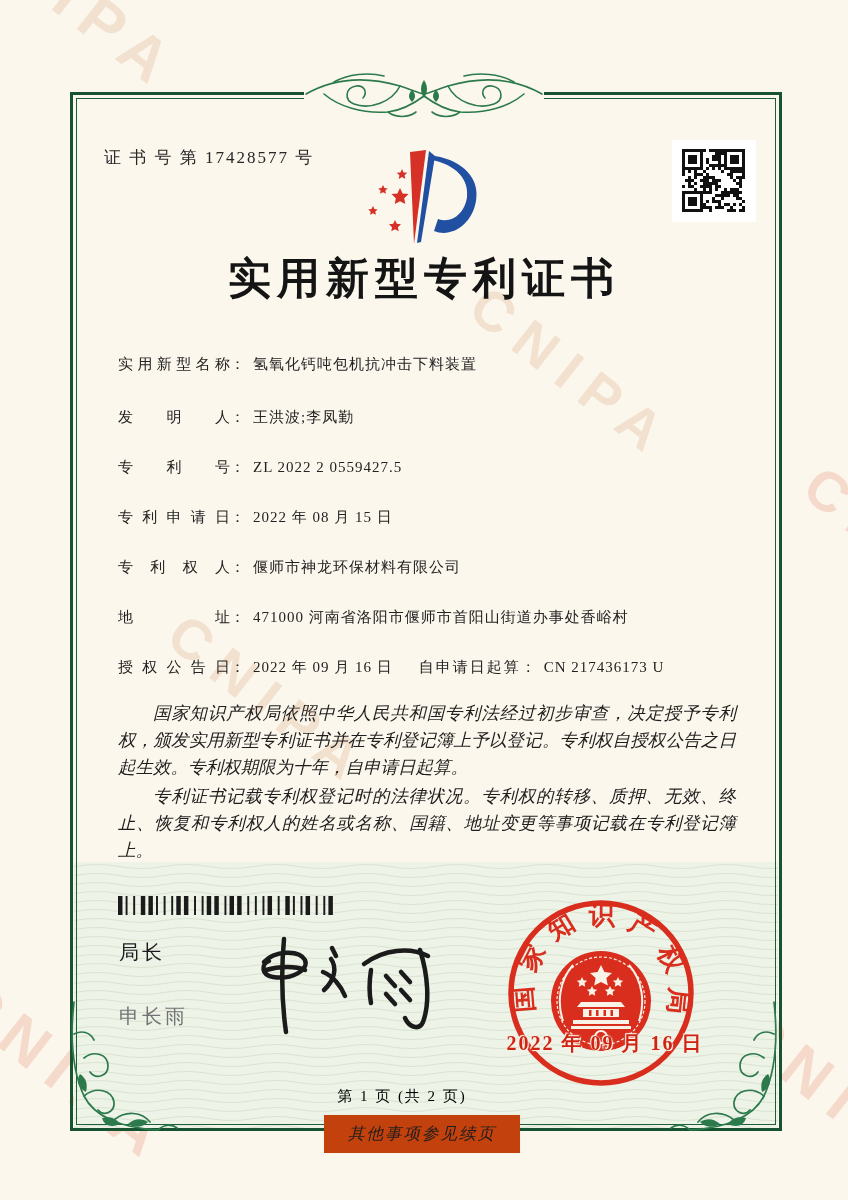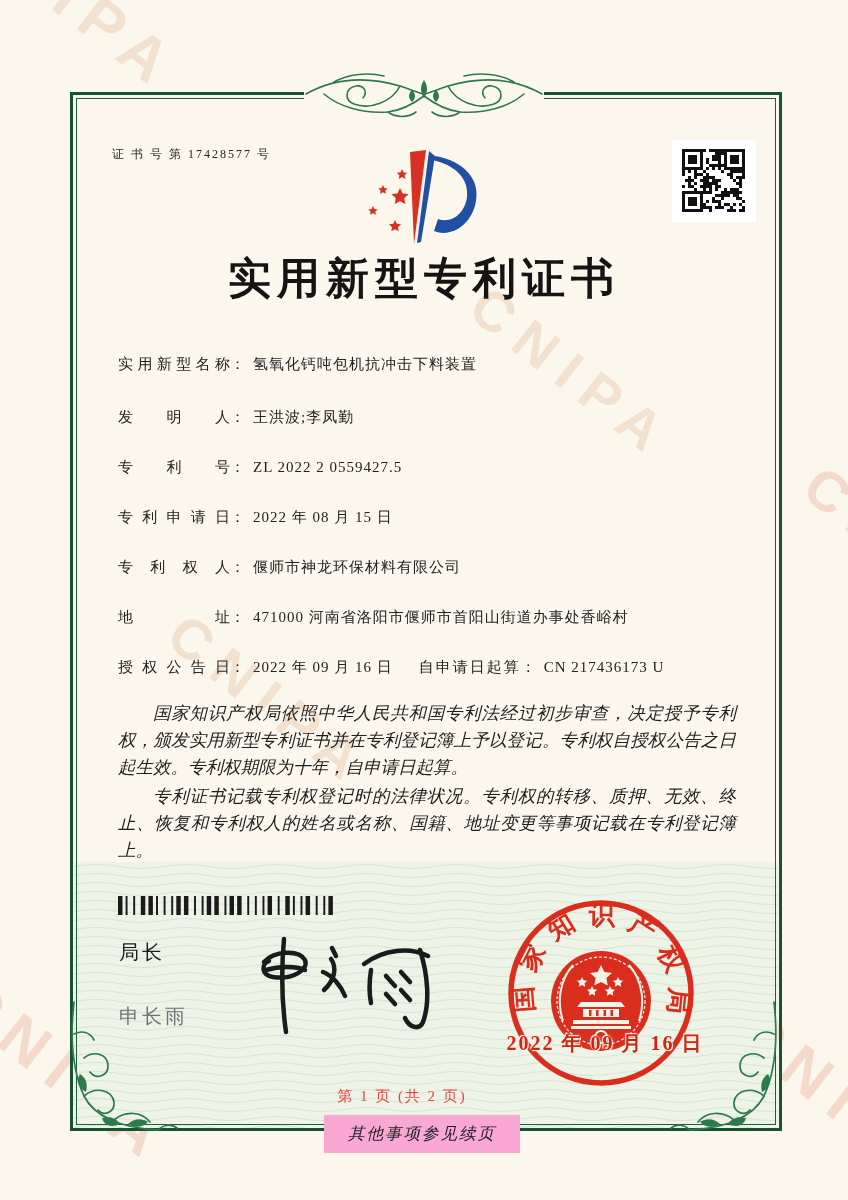--- a/index.html
+++ b/index.html
@@ -33,22 +33,22 @@
     position:absolute;left:3px;top:3px;right:3px;bottom:3px;
     border:1px solid #1d5e38;
   }
 
   
   .wave-band{position:absolute;left:74px;top:862px;width:704px;height:266px;}
 
   .ornament{position:absolute;}
 
   .cert-no{
-    position:absolute;left:112px;top:146px;
-    font-size:12px;color:#262626;letter-spacing:2px;
+    position:absolute;left:104px;top:146px;
+    font-size:17px;color:#262626;letter-spacing:2px;
   }
 
   .logo{position:absolute;left:366px;top:143px;}
 
   .qr-wrap{position:absolute;left:672px;top:140px;width:84px;height:82px;background:#ffffff;}
   .qr-wrap svg{position:absolute;left:10px;top:9px;}
 
   .title{
     position:absolute;left:0;right:0;top:250px;
     text-align:center;
@@ -94,25 +94,25 @@
   .seal{position:absolute;left:501px;top:893px;width:200px;height:200px;}
   .seal-date{
     position:absolute;left:495px;top:1030px;width:220px;
     text-align:center;
     font-size:20px;font-weight:bold;color:#cf2413;letter-spacing:2px;
     text-shadow:0 0 3px #f8f3e6,1px 1px 0 #f8f3e6,-1px -1px 0 #f8f3e6;
   }
 
   .page-info{
     position:absolute;left:0;right:44px;top:1087px;
-    text-align:center;font-size:15px;color:#ef4444;letter-spacing:2px;
+    text-align:center;font-size:15px;color:#000000;letter-spacing:2px;
   }
   .note-box{
     position:absolute;left:324px;top:1115px;
-    background:#f9a8d4;
+    background:#c2410c;
     padding:8px 24px;
     font-size:16.5px;color:#1e1e1e;font-style:italic;letter-spacing:2px;
     box-shadow:0 0 2px rgba(0,0,0,.06);
   }
 </style>
 </head>
 <body>
 
 <div class="page">
 

